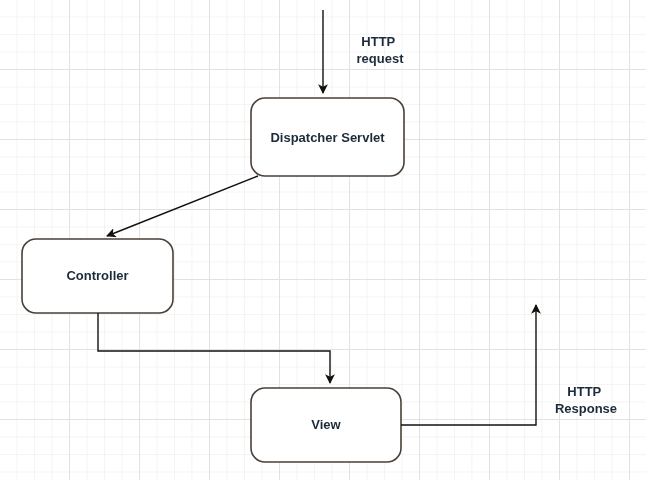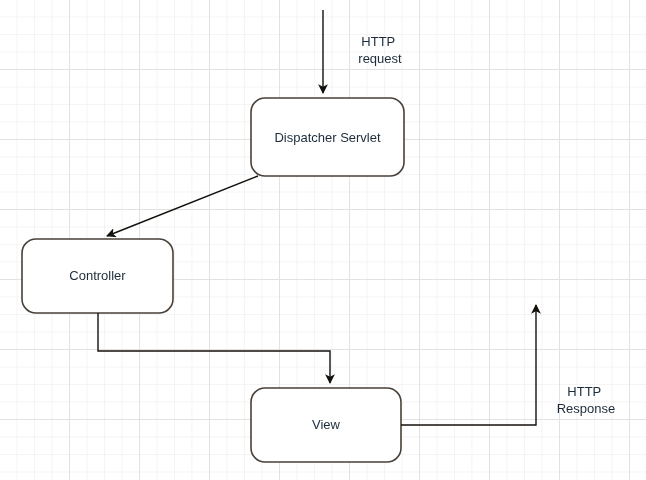--- a/index.html
+++ b/index.html
@@ -14,20 +14,21 @@
     overflow: hidden;
     background-color: #ffffff;
     background-image:
       linear-gradient(to right, #e2e2e2 1px, transparent 1px),
       linear-gradient(to bottom, #e2e2e2 1px, transparent 1px),
       linear-gradient(to right, #f4f4f4 1px, transparent 1px),
       linear-gradient(to bottom, #f4f4f4 1px, transparent 1px);
     background-size: 70px 70px, 70px 70px, 17.5px 17.5px, 17.5px 17.5px;
     background-position: -1px -1px, -1px -1px, -1px -1px, -1px -1px;
     font-family: "Liberation Sans", sans-serif;
+    font-weight: bold;
   }
   #diagram-svg {
     position: absolute;
     left: 0;
     top: 0;
     width: 646px;
     height: 480px;
   }
   .node-box {
     fill: #ffffff;

